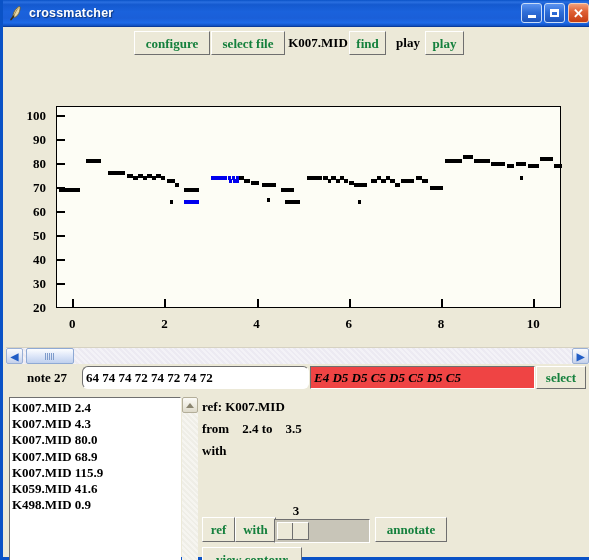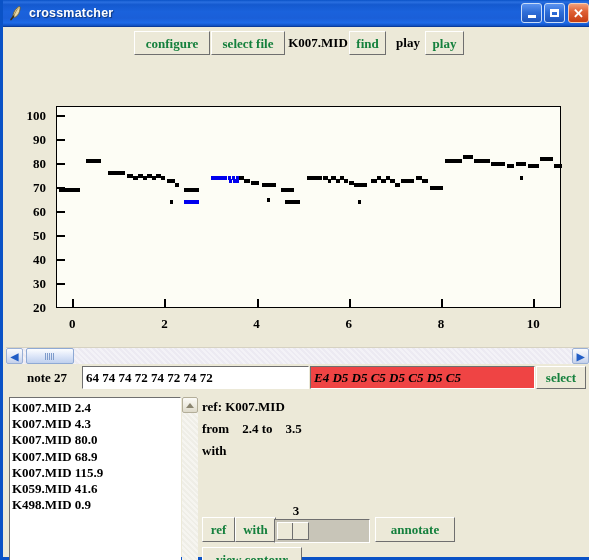--- a/index.html
+++ b/index.html
@@ -340,21 +340,21 @@
         <div class="hs-track"></div>
         <div class="hs-arrow left">◀</div>
         <div class="hs-thumb">
           <span class="grip"></span>
         </div>
         <div class="hs-arrow right">▶</div>
       </div>
 
       <div class="noterow">
         <div class="tk-lbl" style="left:6px;top:2px;width:70px;height:23px;">note 27</div>
-        <div class="tk-entry" style="left:76px;top:2px;width:227px;height:23px;" placeholder="">64 74 74 72 74 72 74 72</div>
+        <div class="tk-entry" style="left:76px;top:2px;width:227px;height:23px;border-radius:6px;" placeholder="">64 74 74 72 74 72 74 72</div>
         <div class="tk-entry flat" style="left:304px;top:2px;width:225px;height:23px;" placeholder="">E4 D5 D5 C5 D5 C5 D5 C5</div>
         <div class="tk-btn" style="left:530px;top:2px;width:50px;height:23px;">select</div>
       </div>
 
       <div class="bottom">
 
         <div class="listbox">
           <div id="results-list">
               <div class="lb-item">K007.MID 2.4</div>
               <div class="lb-item">K007.MID 4.3</div>
@@ -380,19 +380,19 @@
         </div>
 
         <div class="tk-btn" style="left:196px;top:126px;width:33px;height:25px;">ref</div>
         <div class="tk-btn" style="left:229px;top:126px;width:41px;height:25px;">with</div>
 
         <div class="scale-val" style="left:272px;top:112px;width:36px;">3</div>
         <div class="scale" style="left:268px;top:128px;width:96px;height:24px;">
           <div class="scale-thumb"></div>
         </div>
 
-        <div class="tk-btn" style="left:369px;top:126px;width:80px;height:25px;">annotate</div>
+        <div class="tk-btn" style="left:369px;top:126px;width:72px;height:25px;">annotate</div>
         <div class="tk-btn" style="left:196px;top:156px;width:100px;height:25px;">view contour</div>
       </div>
 
     </div>
   </div>
 </div>
 
 </body></html>

